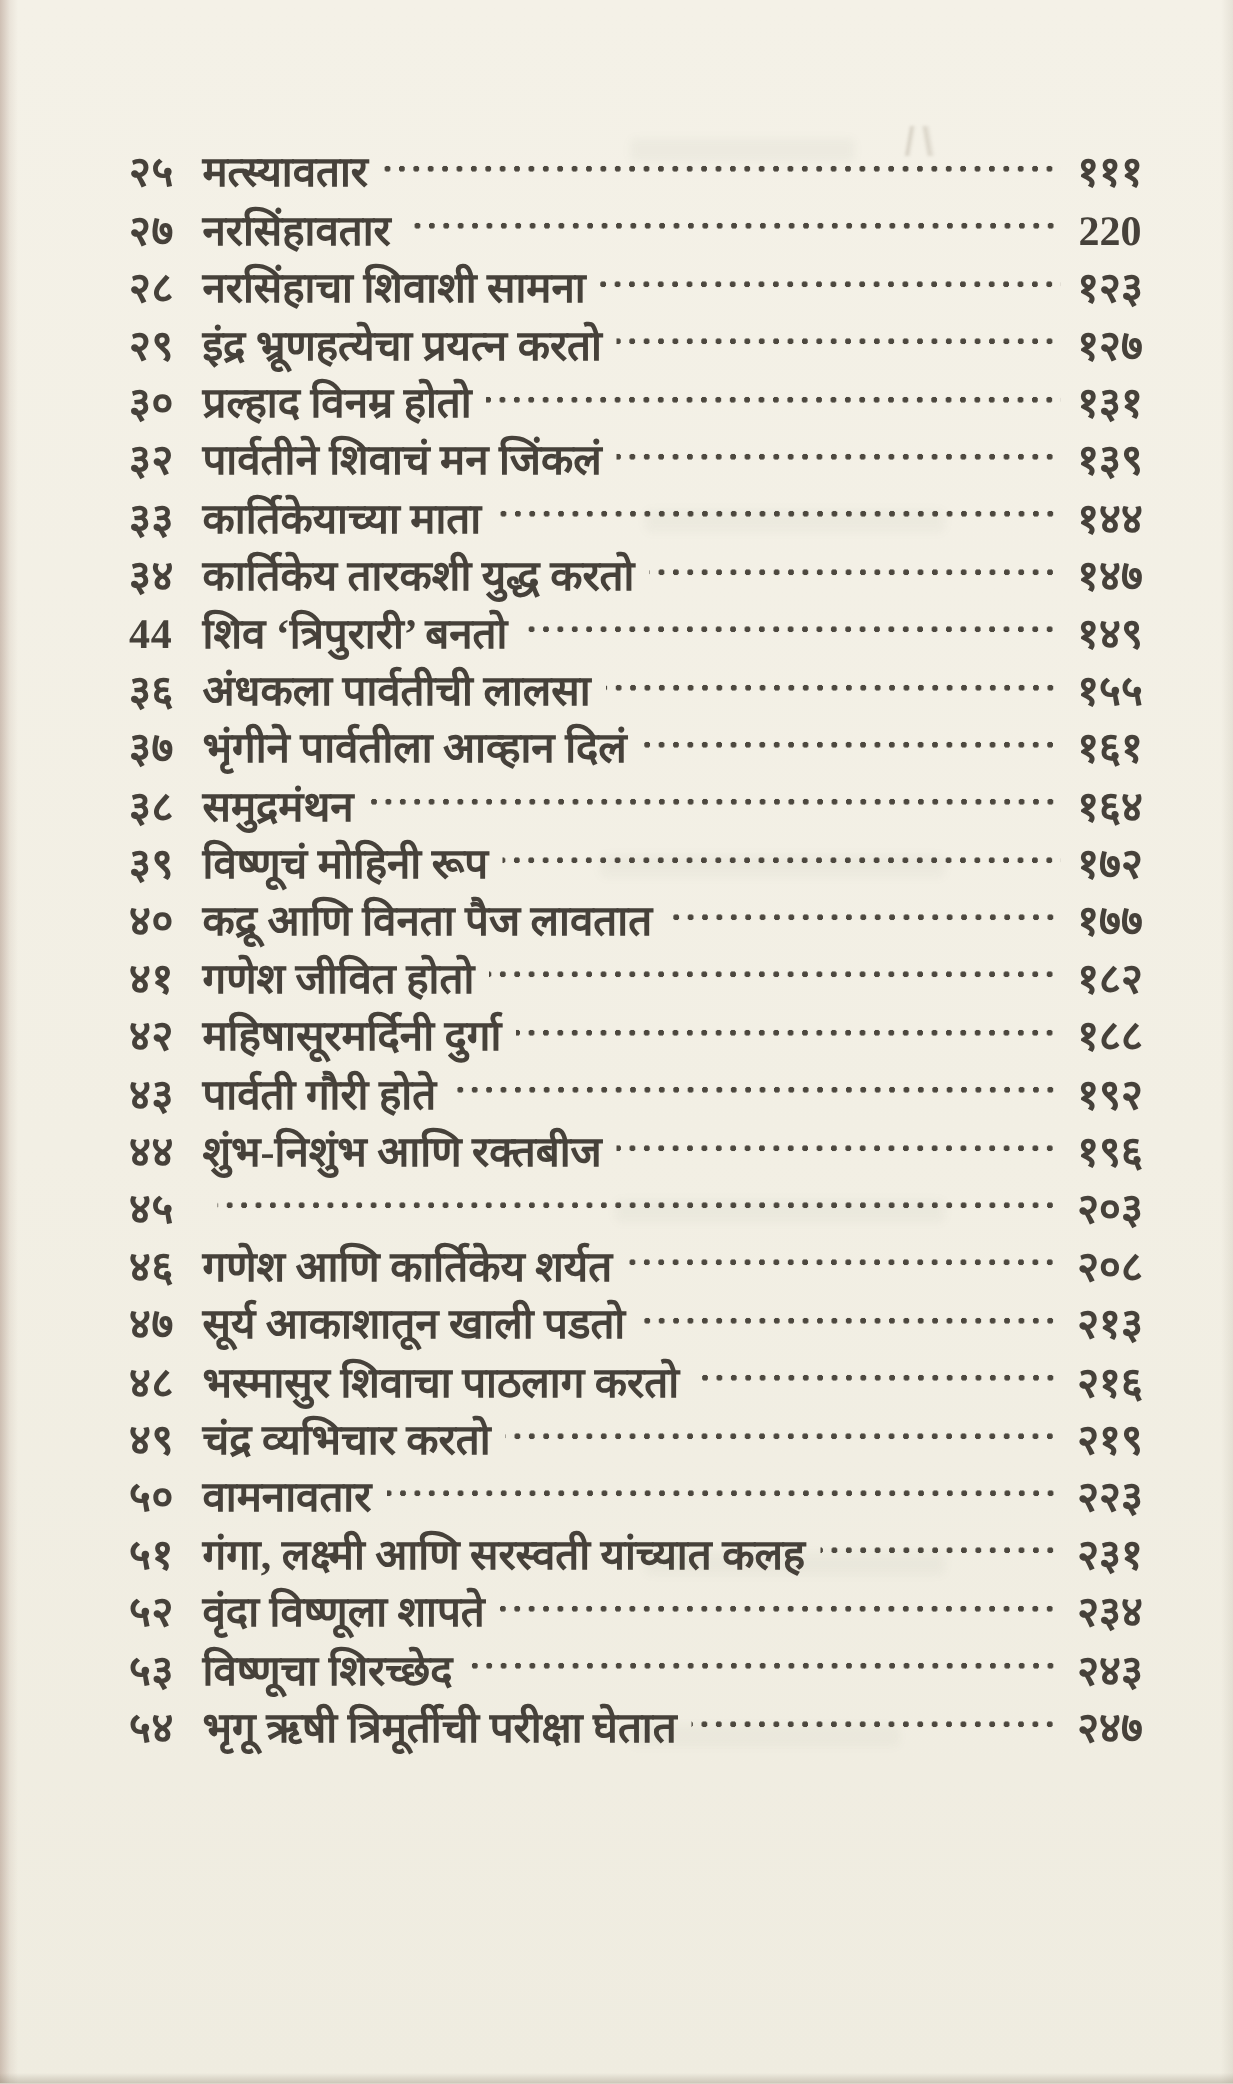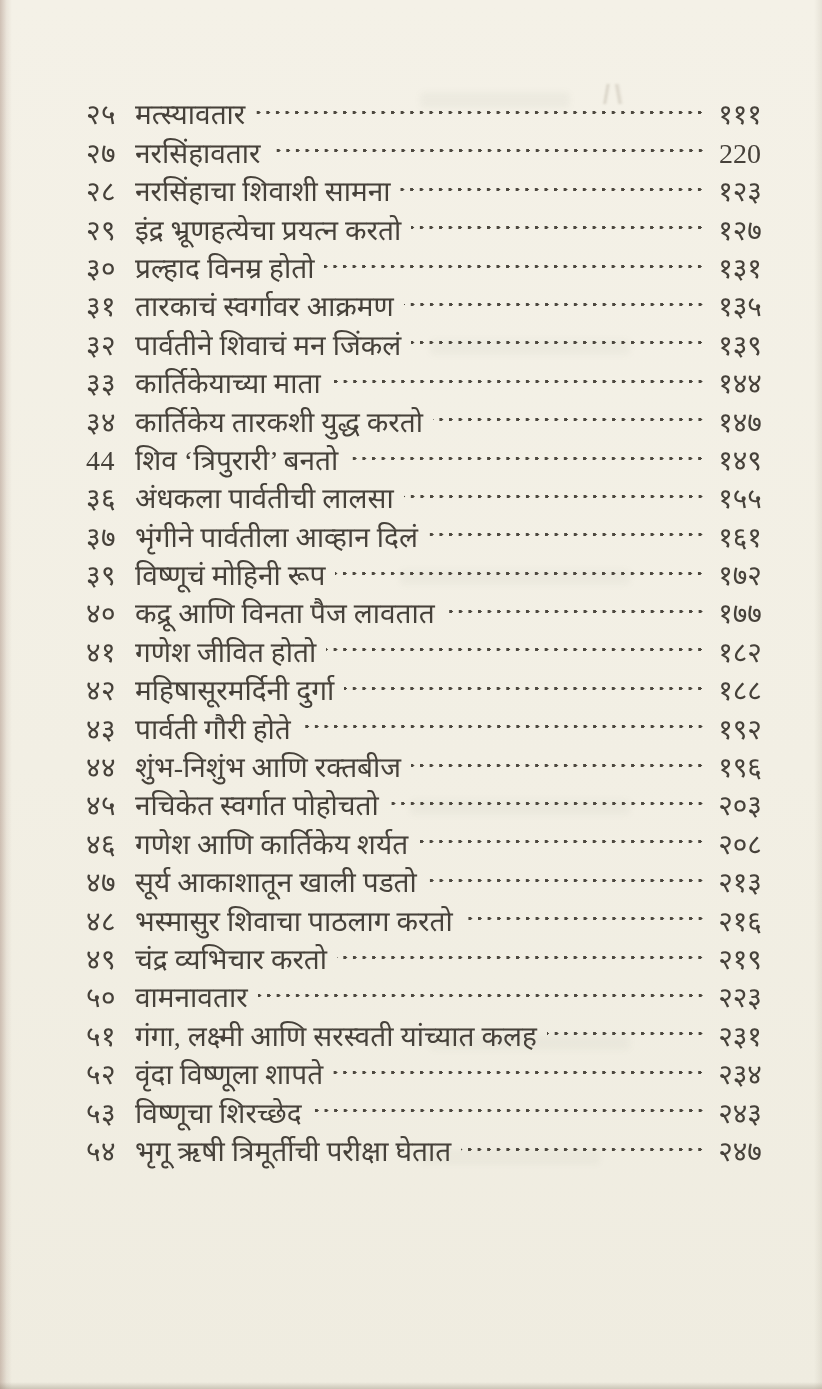--- a/index.html
+++ b/index.html
@@ -9,20 +9,21 @@
   }
   .page {
     position: relative;
     width: 822px;
     height: 1389px;
     margin: 0 auto;
     background: linear-gradient(180deg, #f4f1e7 0%, #f2efe4 55%, #efece0 100%);
     overflow: hidden;
     font-family: "Liberation Serif", "DejaVu Serif", serif;
     color: #46413a;
+    font-weight: bold;
   }
   
   .gutter-shadow {
     position: absolute;
     left: 0; top: 0; bottom: 0;
     width: 12px;
     background: linear-gradient(90deg, rgba(146,112,98,0.38), rgba(146,112,98,0.10) 55%, rgba(146,112,98,0) 100%);
     pointer-events: none;
   }
   
@@ -149,26 +150,20 @@
         <span class="leader"></span>
         <span class="pg">१२७</span>
       </div>
         <div class="row">
         <span class="num">३०</span>
         <span class="title">प्रल्हाद विनम्र होतो</span>
         <span class="leader"></span>
         <span class="pg">१३१</span>
       </div>
         <div class="row">
-        <span class="num">३१</span>
-        <span class="title">तारकाचं स्वर्गावर आक्रमण</span>
-        <span class="leader"></span>
-        <span class="pg">१३५</span>
-      </div>
-        <div class="row">
         <span class="num">३२</span>
         <span class="title">पार्वतीने शिवाचं मन जिंकलं</span>
         <span class="leader"></span>
         <span class="pg">१३९</span>
       </div>
         <div class="row">
         <span class="num">३३</span>
         <span class="title">कार्तिकेयाच्या माता</span>
         <span class="leader"></span>
         <span class="pg">१४४</span>
@@ -191,20 +186,26 @@
         <span class="leader"></span>
         <span class="pg">१५५</span>
       </div>
         <div class="row">
         <span class="num">३७</span>
         <span class="title">भृंगीने पार्वतीला आव्हान दिलं</span>
         <span class="leader"></span>
         <span class="pg">१६१</span>
       </div>
         <div class="row">
+        <span class="num">३८</span>
+        <span class="title">समुद्रमंथन</span>
+        <span class="leader"></span>
+        <span class="pg">१६४</span>
+      </div>
+        <div class="row">
         <span class="num">३९</span>
         <span class="title">विष्णूचं मोहिनी रूप</span>
         <span class="leader"></span>
         <span class="pg">१७२</span>
       </div>
         <div class="row">
         <span class="num">४०</span>
         <span class="title">कद्रू आणि विनता पैज लावतात</span>
         <span class="leader"></span>
         <span class="pg">१७७</span>
@@ -228,21 +229,20 @@
         <span class="pg">१९२</span>
       </div>
         <div class="row">
         <span class="num">४४</span>
         <span class="title">शुंभ-निशुंभ आणि रक्तबीज</span>
         <span class="leader"></span>
         <span class="pg">१९६</span>
       </div>
         <div class="row">
         <span class="num">४५</span>
-        <span class="title">नचिकेत स्वर्गात पोहोचतो</span>
         <span class="leader"></span>
         <span class="pg">२०३</span>
       </div>
         <div class="row">
         <span class="num">४६</span>
         <span class="title">गणेश आणि कार्तिकेय शर्यत</span>
         <span class="leader"></span>
         <span class="pg">२०८</span>
       </div>
         <div class="row">

